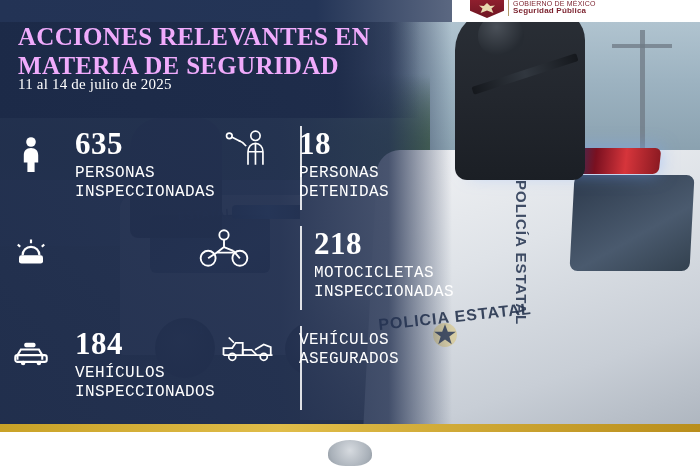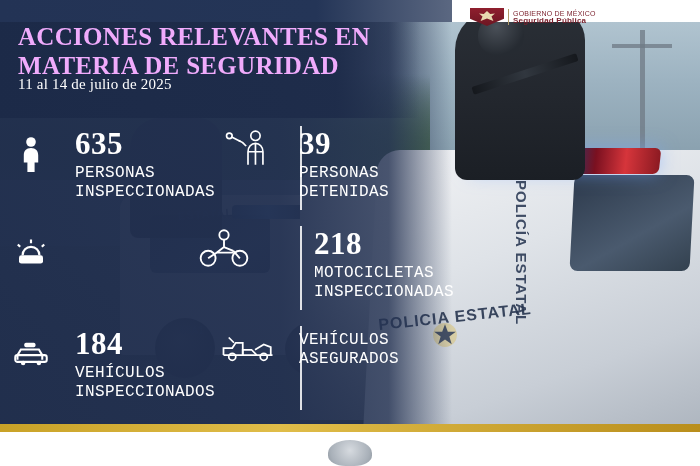--- a/index.html
+++ b/index.html
@@ -167,21 +167,21 @@
     z-index: 6;
   }
   .top-strip-left {
     position: absolute;
     left: 0; top: 0; width: 452px; height: 22px;
     background: linear-gradient(90deg, #233355 0%, #243557 70%, rgba(36,53,87,.75) 100%);
   }
   .gob-logo {
     position: absolute;
     left: 470px; top: 0px;
-    display: flex; align-items: center; gap: 4px;
+    display: flex; align-items: flex-start; gap: 4px;
     height: 34px;
   }
   .gob-shield {
     width: 34px; height: 18px;
     background: linear-gradient(180deg, #8f1f2e 0%, #6d1622 100%);
     clip-path: polygon(0 0, 100% 0, 100% 60%, 50% 100%, 0 60%);
     position: relative;
   }
   .gob-eagle {
     position: absolute; left: 9px; top: 3px; width: 16px; height: 10px;
@@ -411,21 +411,21 @@
           <path d="M20 14c3 1 6 3 8 6"></path>
           <path d="M12 10l10 5"></path>
           <circle cx="10" cy="9" r="3"></circle>
         </svg>
       </div>
 
       <div class="divider-v" style="left:286px; top:8px; height:84px;"></div>
 
       <div class="stat-cell col2" style="padding-left:18px;">
         <div class="stat-textblock">
-          <span class="stat-number">39</span>
+          <span class="stat-number">18</span>
           <span class="stat-label" style="white-space:pre-line;">PERSONAS
 DETENIDAS</span>
         </div>
       </div>
     </div>
 
     <div class="stat-row">
       <div class="stat-cell col1">
         <div class="side-icon">
           <svg class="glyph" viewBox="0 0 30 26" fill="none" stroke="#fff" stroke-width="1.8">

